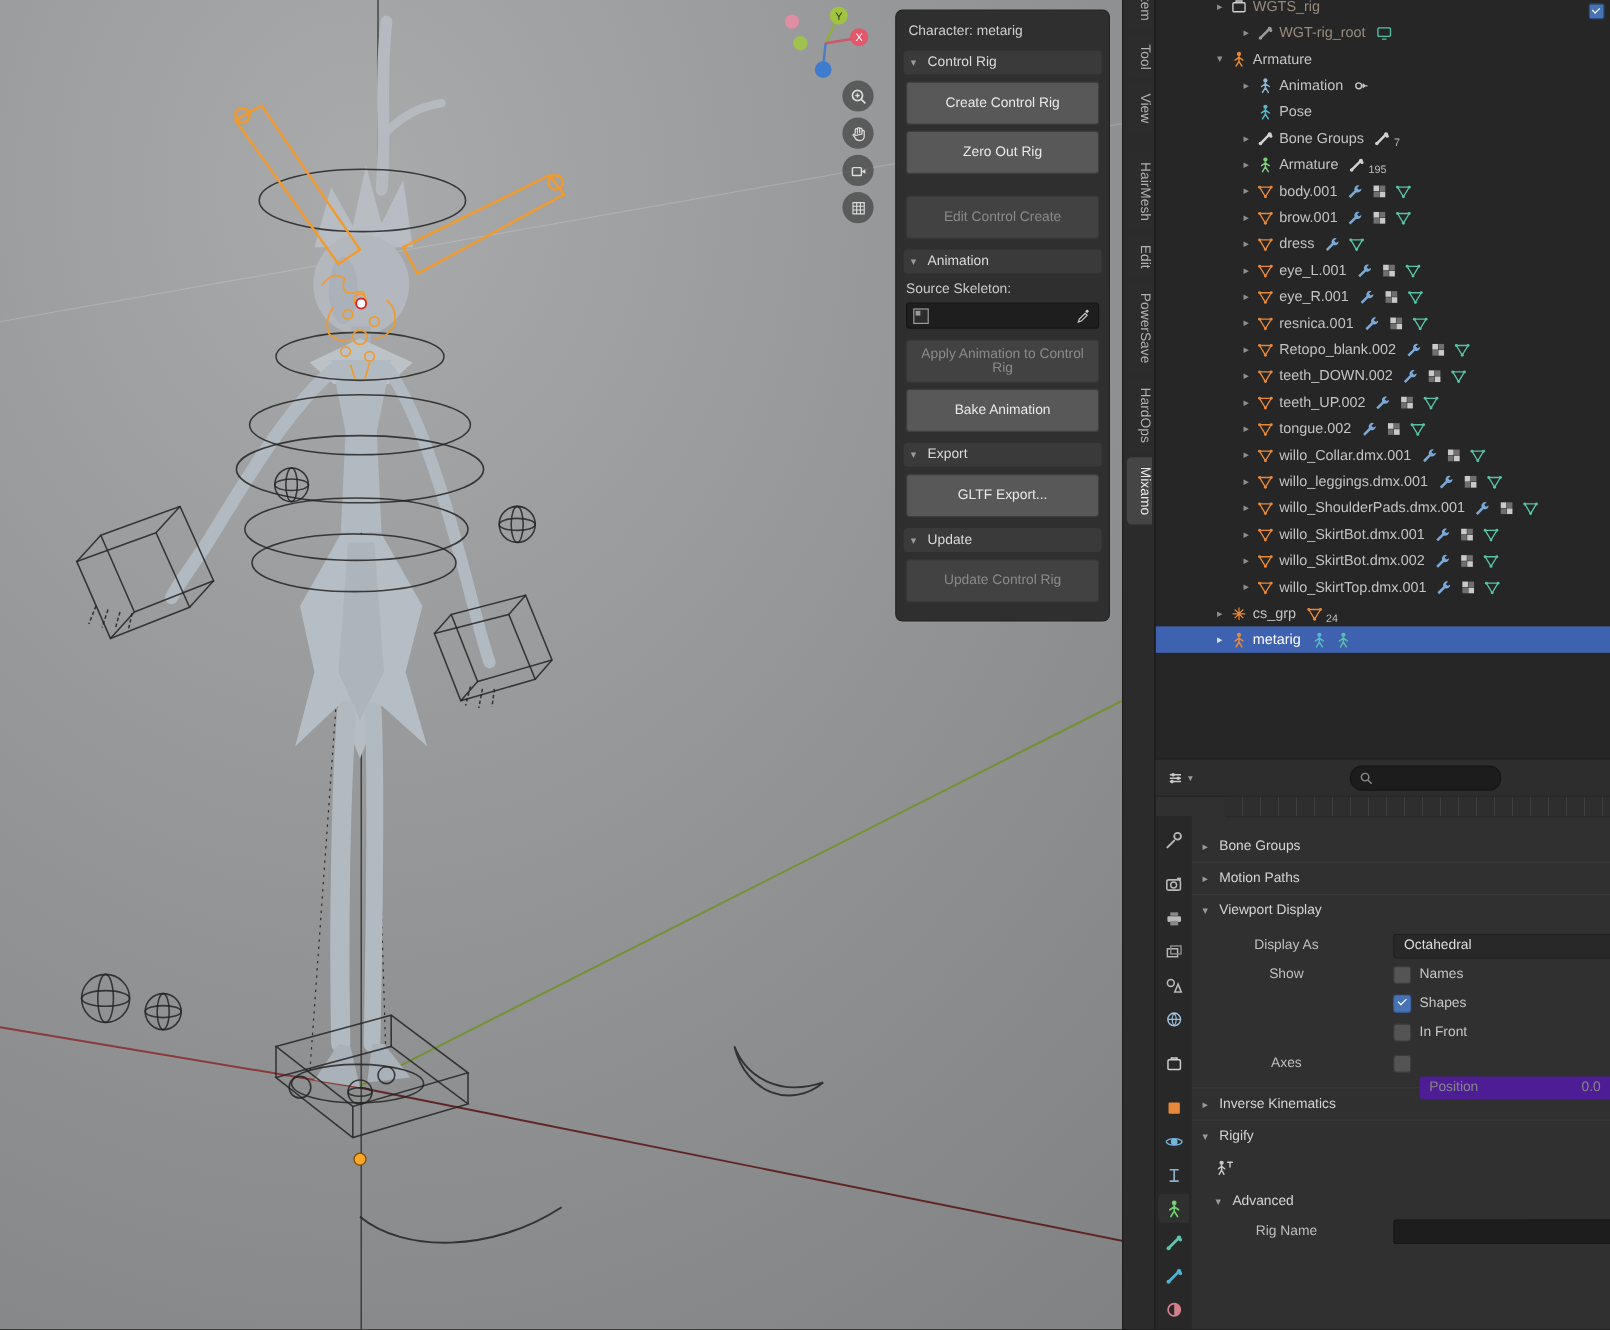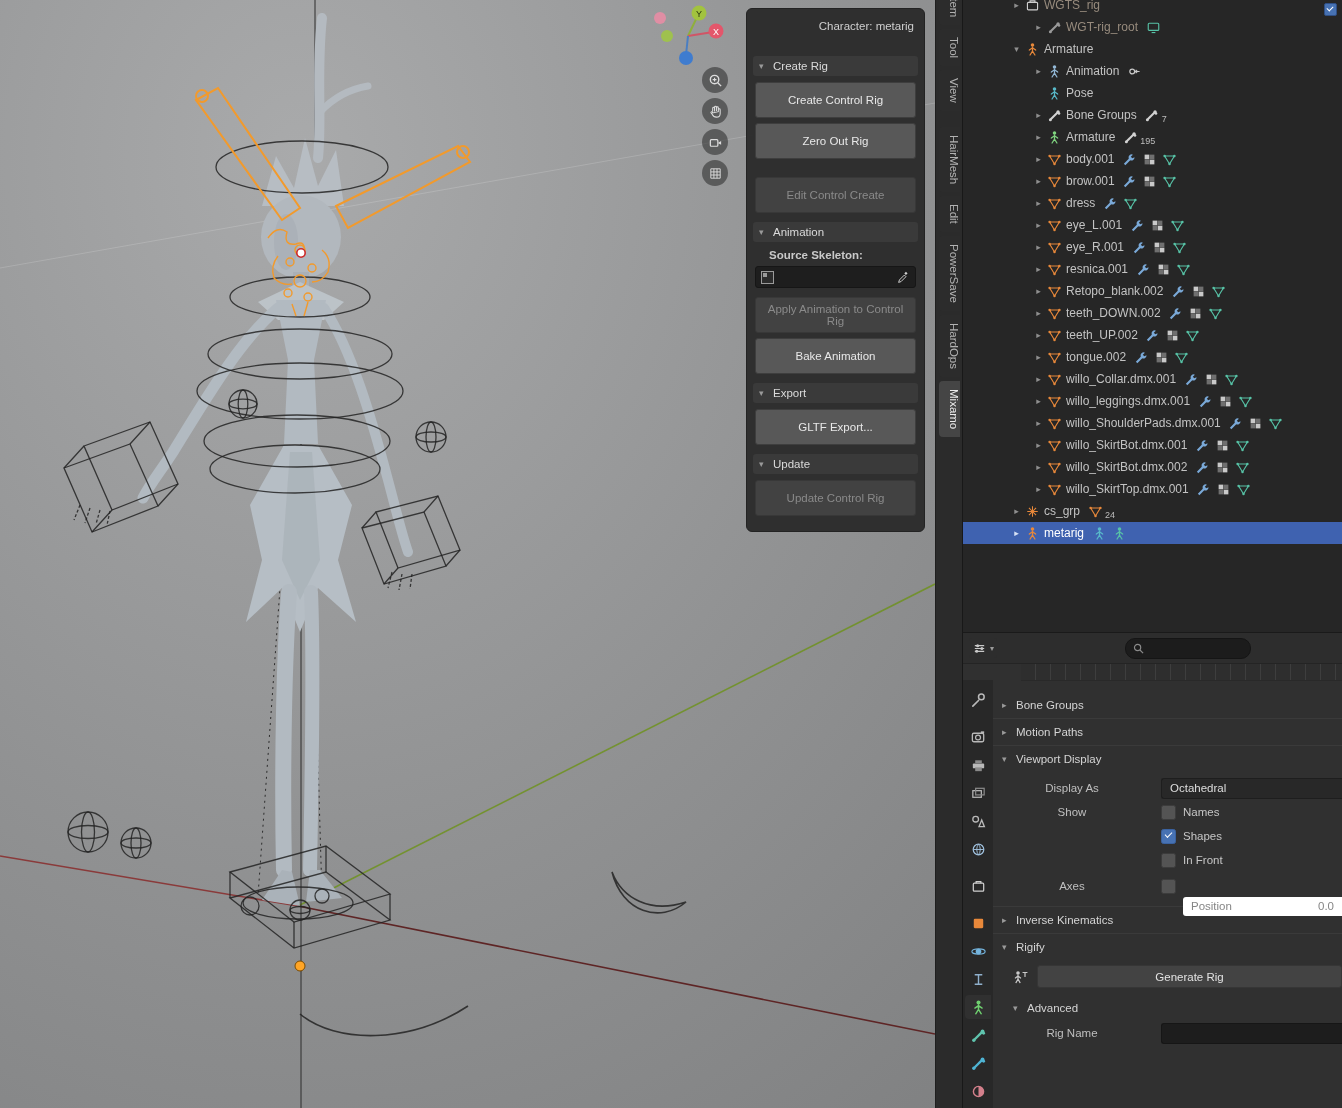--- a/index.html
+++ b/index.html
@@ -11,29 +11,29 @@
   .viewport svg.scene{position:absolute;left:0;top:0;}
   .vp-tools{position:absolute;left:702px;top:67px;display:flex;flex-direction:column;gap:5px;}
   .vp-tool{width:26px;height:26px;border-radius:50%;background:rgba(40,40,40,.55);
            display:flex;align-items:center;justify-content:center;cursor:pointer;}
   .vp-tool svg{width:15px;height:15px;}
 
   
   .mixamo-panel{position:absolute;left:746px;top:8px;width:179px;box-sizing:border-box;
     background:rgba(43,43,43,.96);border:1px solid #232323;border-radius:6px;
     padding:6px 8px 10px;color:#d6d6d6;font-size:11.5px;}
-  .mp-title{margin:5px 2px 24px;color:#cfcfcf;text-align:right;}
+  .mp-title{margin:5px 2px 10px;color:#cfcfcf;}
   .mp-sec{display:flex;align-items:center;gap:6px;background:#3a3a3a;border-radius:3px;
     height:20px;padding:0 6px;margin:9px -2px 6px;color:#dadada;}
   .caret{color:#9a9a9a;font-size:9px;width:8px;display:inline-block;}
   .mp-btn{display:block;width:100%;height:36px;background:#585858;border:1px solid #3e3e3e;
     border-radius:3px;color:#e8e8e8;font-size:11.5px;margin:5px 0;font-family:inherit;cursor:pointer;}
   .mp-btn.disabled{background:#424242;color:#8a8a8a;border-color:#383838;}
   .mp-gap{height:8px;}
-  .mp-label{margin:7px 14px 5px;color:#c9c9c9;font-weight:bold;}
+  .mp-label{margin:7px 0 5px;color:#c9c9c9;}
   .mp-field{height:20px;background:#1e1e1e;border:1px solid #161616;border-radius:3px;
     display:flex;align-items:center;padding:0 5px;gap:5px;margin-bottom:9px;}
   .mp-field .fbox{width:11px;height:11px;border:1px solid #9a9a9a;background:#2c2c2c;position:relative;}
   .mp-field .fbox::after{content:"";position:absolute;left:1px;top:1px;width:4px;height:4px;background:#9a9a9a;}
   .mp-field .sp{flex:1;}
   .mp-field svg{width:13px;height:13px;}
 
   
   .side-tabs{position:absolute;left:935px;top:0;width:27px;height:1108px;background:#2b2b2b;
     border-left:1px solid #1f1f1f;box-sizing:border-box;display:flex;flex-direction:column;}
@@ -91,21 +91,21 @@
   .phead.nb{border-top:none;}
   .prow{display:flex;align-items:center;height:24px;}
   .plabel{width:158px;text-align:center;padding-right:10px;color:#bfbfbf;flex:none;}
   .pdrop{flex:1;height:19px;background:#282828;border:1px solid #1e1e1e;border-right:none;
     border-radius:3px 0 0 3px;display:flex;align-items:center;padding:0 8px;color:#dedede;cursor:pointer;}
   .pcheckbox{width:13px;height:13px;border-radius:2.5px;background:#545454;border:1px solid #3c3c3c;
     margin-right:7px;flex:none;position:relative;cursor:pointer;}
   .pcheckbox.on{background:#4772b3;border-color:#3a62a0;}
   .pcheckbox.on::after{content:"";position:absolute;left:2.5px;top:2.5px;width:6px;height:3px;
     border-left:1.8px solid #fff;border-bottom:1.8px solid #fff;transform:rotate(-45deg);}
-  .pslider{flex:1;height:19px;background:#ffffff;border-radius:3px 0 0 3px;display:flex;
+  .pslider{flex:1;height:19px;background:#4c1d95;border-radius:3px 0 0 3px;display:flex;
     align-items:center;justify-content:space-between;padding:0 8px;color:#868686;margin-top:40px;}
   .rigify-row{display:flex;align-items:center;gap:8px;padding:5px 0 7px 20px;}
   .rigify-row svg{width:16px;height:16px;flex:none;}
   .pbutton{flex:1;height:23px;background:#434343;border:1px solid #363636;border-radius:3px;
     color:#e2e2e2;display:flex;align-items:center;justify-content:center;cursor:pointer;font-family:inherit;font-size:11.5px;}
   .sub .phead{border-top:none;padding-left:20px;}
   .pfield{flex:1;height:19px;background:#1d1d1d;border:1px solid #161616;border-right:none;
     border-radius:3px 0 0 3px;cursor:text;}
 </style>
 </head>
@@ -270,21 +270,21 @@
           <path d="M3 3h10v10H3zM3 6.3h10M3 9.6h10M6.3 3v10M9.6 3v10" stroke="#ddd" fill="none" stroke-width="1"></path>
         </svg>
     </div>
   </div>
 
   <div class="mixamo-panel">
     <div class="mp-title">Character: metarig</div>
 
     <div class="mp-sec">
       <span class="caret">▾</span>
-      <span>Create Rig</span>
+      <span>Control Rig</span>
     </div>
     <button class="mp-btn">Create Control Rig</button>
     <button class="mp-btn">Zero Out Rig</button>
     <div class="mp-gap"></div>
     <button class="mp-btn disabled">Edit Control Create</button>
 
     <div class="mp-sec">
       <span class="caret">▾</span>
       <span>Animation</span>
     </div>
@@ -1193,21 +1193,20 @@
         <div class="phead">
           <span class="caret">▾</span>
           <span>Rigify</span>
         </div>
 
         <div class="rigify-row">
           <svg viewBox="0 0 16 16">
               <circle cx="5" cy="4" r="1.8" fill="#c9c9c9"></circle>
               <path d="M5 6v4M5 7l-2.6 2M5 7l2.6 2M5 10l-2 3.6M5 10l2 3.6M10 3.5h4M12 3.5v4" stroke="#c9c9c9" stroke-width="1.2" fill="none" stroke-linecap="round"></path>
             </svg>
-          <button class="pbutton">Generate Rig</button>
         </div>
 
         <div class="sub">
           <div class="phead">
             <span class="caret">▾</span>
             <span>Advanced</span>
           </div>
         </div>
 
         <div class="prow">

